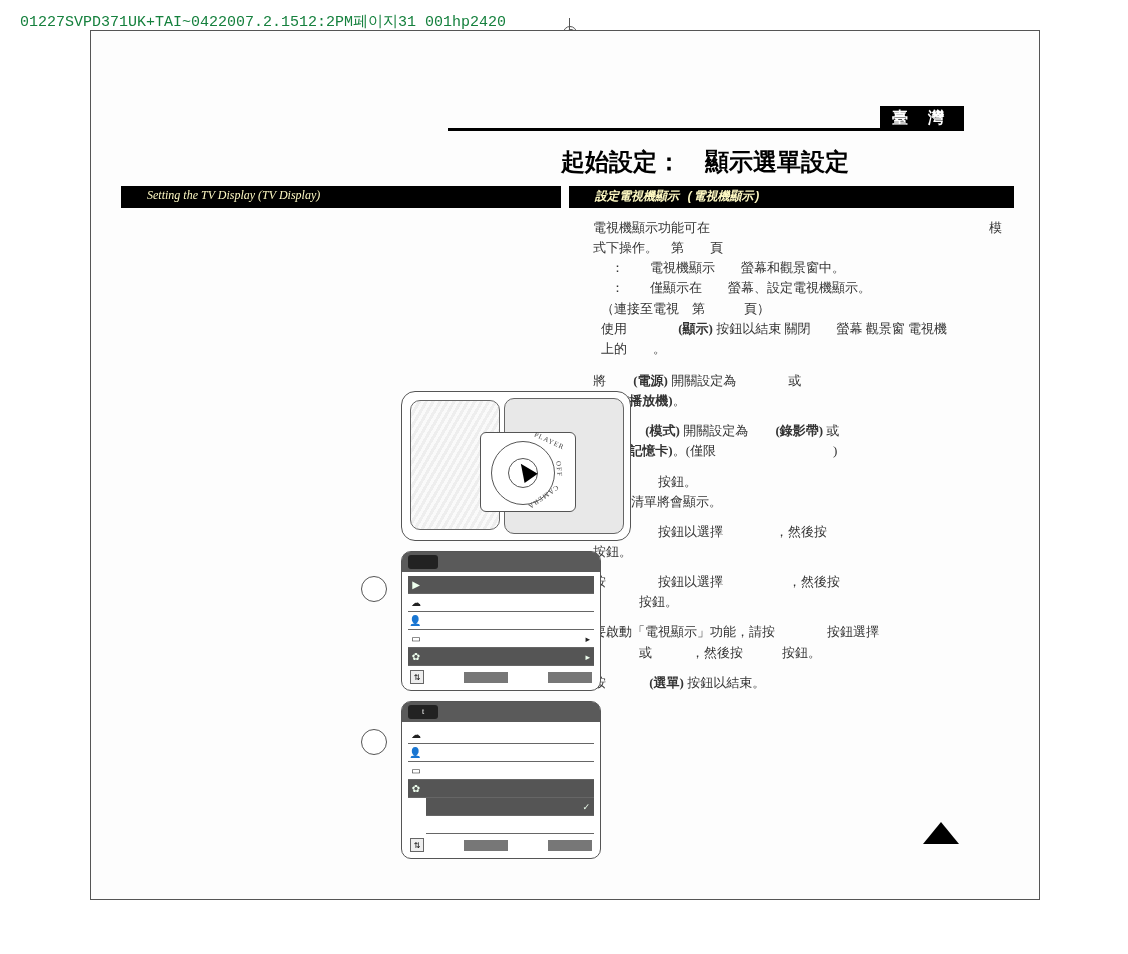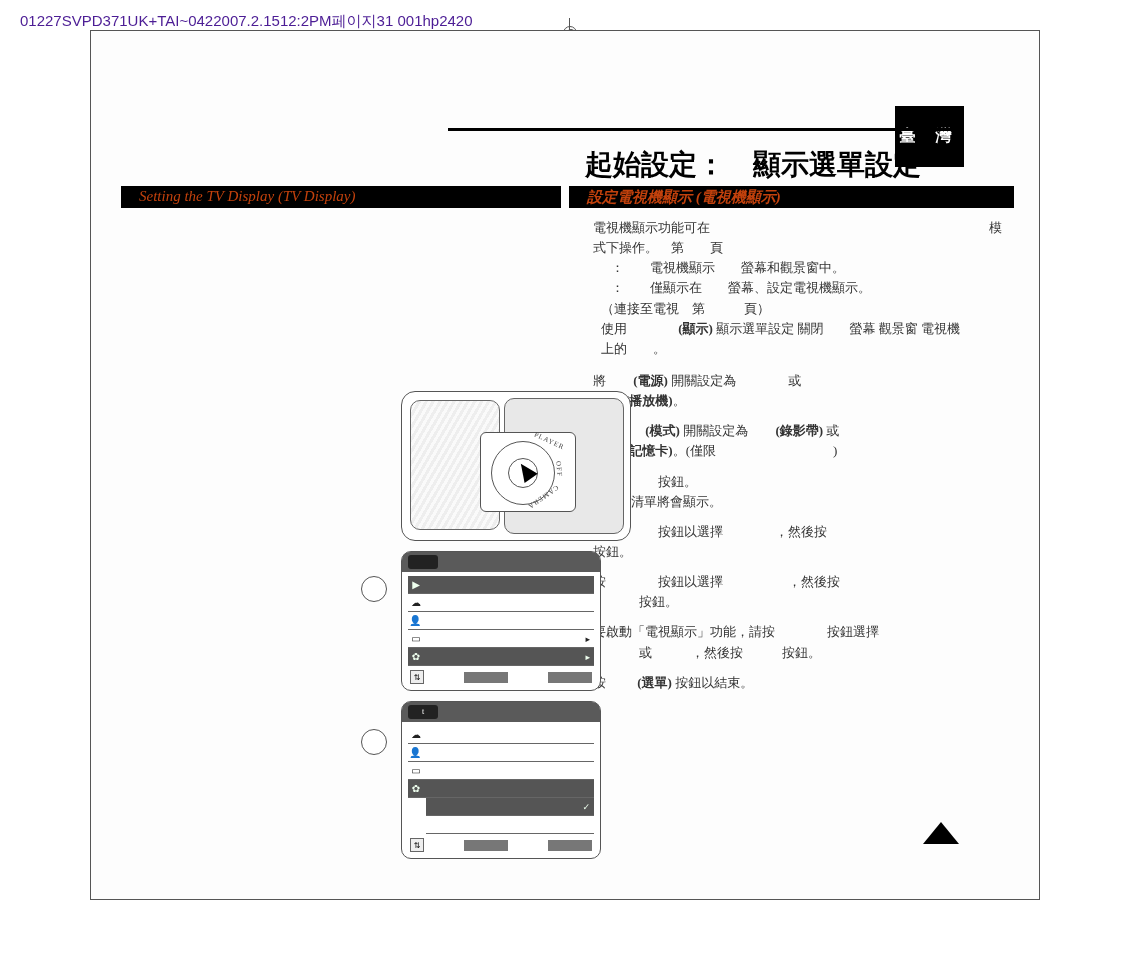--- a/index.html
+++ b/index.html
@@ -6,23 +6,23 @@
   body {
     background: #fff;
     font-family: "Times New Roman", serif;
     width: 1128px;
     height: 954px;
     position: relative;
     padding: 10px;
   }
   .page-header {
     font-size: 15px;
-    color: #4c1d95;
+    color: #15803d;
     padding: 2px 10px;
-    font-family: Liberation Sans, sans-serif;
+    font-family: Liberation Mono, monospace;
   }
   .crop-marks {
     position: absolute;
     left: 555px;
     top: 18px;
     width: 30px;
     height: 30px;
     pointer-events: none;
   }
   .crop-marks::before, .crop-marks::after {
@@ -55,68 +55,68 @@
     width: 950px;
     height: 870px;
     border: 1px solid #555;
     background: #fdfdfd;
   }
 
   .region-badge {
     position: absolute;
     right: 75px;
     top: 75px;
-    width: 69px;
+    width: 84px;
     background: #000;
     color: #fff;
     text-align: center;
     font-size: 16px;
     font-weight: bold;
-    padding: 20px 0;
+    padding: 2px 0;
     letter-spacing: 8px;
   }
   .region-underline {
     position: absolute;
     right: 75px;
     top: 97px;
     width: 516px;
     height: 3px;
     background: #000;
   }
 
   .chinese-main-heading {
     position: absolute;
     left: 470px;
     top: 115px;
-    font-size: 28px;
+    font-size: 24px;
     font-weight: bold;
     color: #000;
-    margin-left: 24px;
   }
 
   .left-col, .right-col {
     position: absolute;
     top: 155px;
   }
   .left-col { left: 30px; width: 440px; }
   .right-col { left: 478px; width: 445px; }
 
   .col-bar {
     height: 22px;
     background: #000;
-    color: #c2410c;
+    color: #fef9c3;
     font-style: italic;
-    font-size: 15px;
-    padding: 2px 8px;
+    font-size: 12px;
+    padding: 2px 16px;
     border-left: 10px solid #000;
     margin-bottom: 6px;
   }
   .right-col .col-bar {
     font-style: italic;
     font-weight: bold;
+    font-family: Liberation Mono, monospace;
   }
 
   .body-text {
     font-size: 13px;
     color: #333;
     line-height: 1.55;
     padding: 4px 12px 4px 24px;
   }
   .body-text .row { display: block; }
   .indent1 { padding-left: 18px; display: block; }
@@ -317,21 +317,21 @@
         <span>電視機顯示功能可在</span>
         <span style="float:right">模</span>
       </span>
       <span class="row">式下操作。　第　　頁</span>
       <span class="row indent1">：　　電視機顯示　　螢幕和觀景窗中。</span>
       <span class="row indent1">：　　僅顯示在　　螢幕、設定電視機顯示。</span>
       <span class="row" style="padding-left:8px">（連接至電視　第　　　頁）</span>
       <span class="row" style="padding-left:8px">
         <span>使用</span>
         <span style="margin-left:48px" class="bold">(顯示)</span>
-        <span>顯示選單設定 關閉　　螢幕 觀景窗 電視機</span>
+        <span>按鈕以結束 關閉　　螢幕 觀景窗 電視機</span>
       </span>
       <span class="row" style="padding-left:8px">上的　　。</span>
     </div>
 
     <div class="num-steps">
       <span class="step">
         <span>將</span>
         <span class="bold" style="margin-left:24px">(電源)</span>
         <span>開關設定為　　　　或</span>
         <span class="step-sub">
@@ -365,21 +365,21 @@
         <span style="padding-left:20px">　　按鈕。</span>
       </span>
 
       <span class="step">
         <span>要啟動「電視顯示」功能，請按　　　　按鈕選擇</span><br>
         <span style="padding-left:20px">　　或　　　，然後按　　　按鈕。</span>
       </span>
 
       <span class="step">
         <span>按</span>
-        <span class="bold" style="margin-left:28px">(選單)</span>
+        <span class="bold" style="margin-left:40px">(選單)</span>
         <span>按鈕以結束。</span>
       </span>
     </div>
   </div>
 
   <div class="figure">
 
     <div class="cam-drawing">
       <div class="cam-lens"></div>
       <div class="cam-side"></div>

